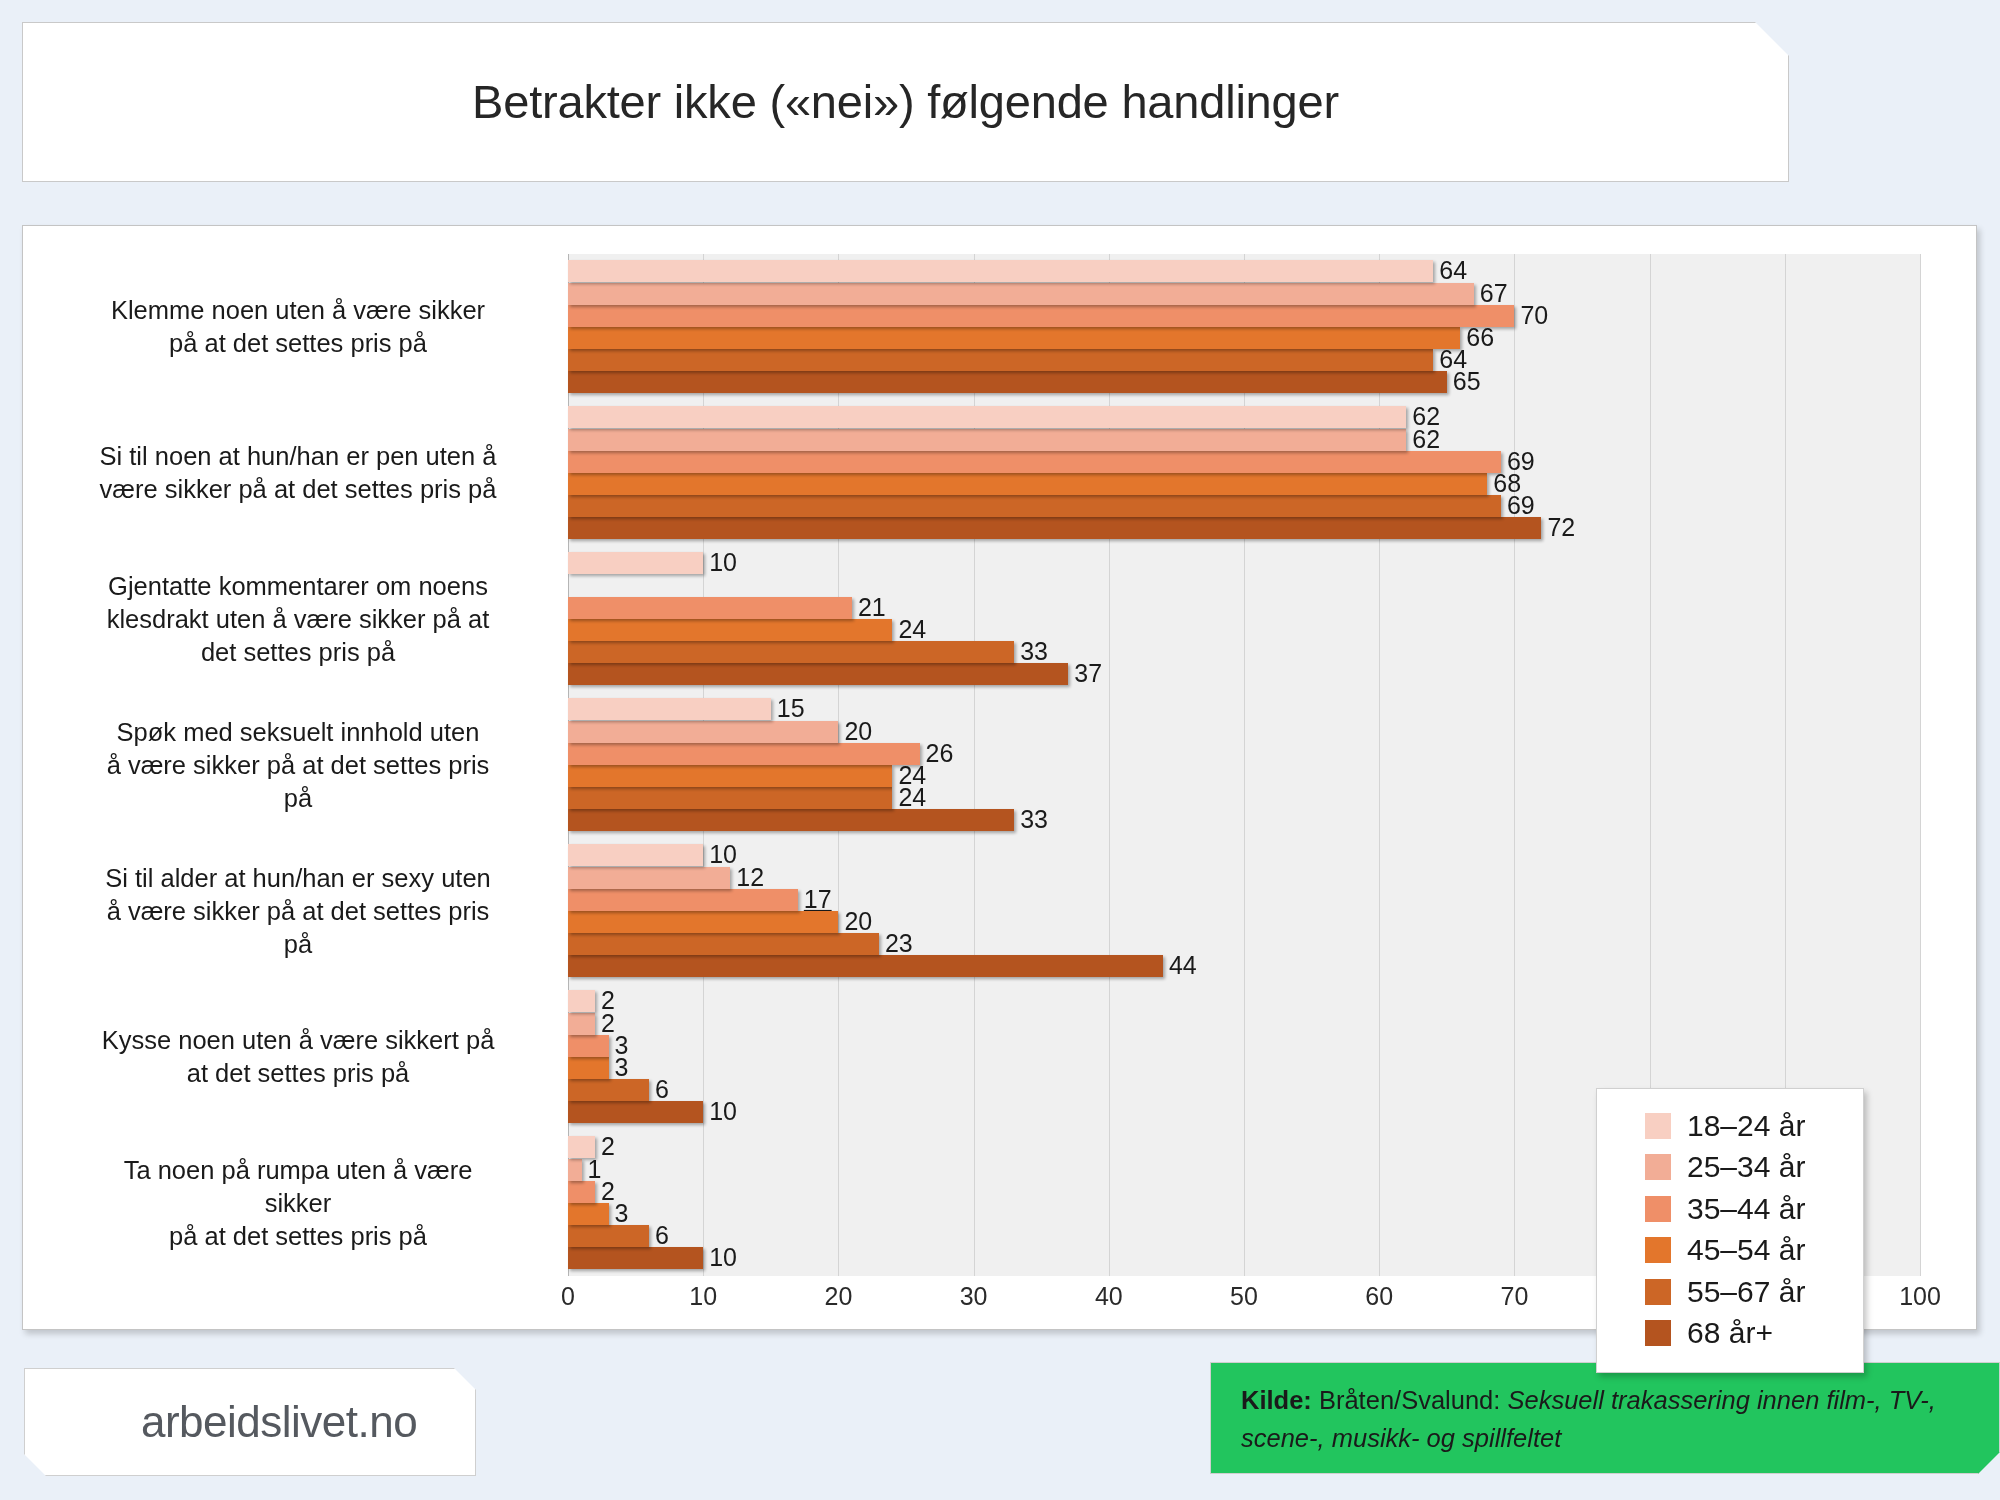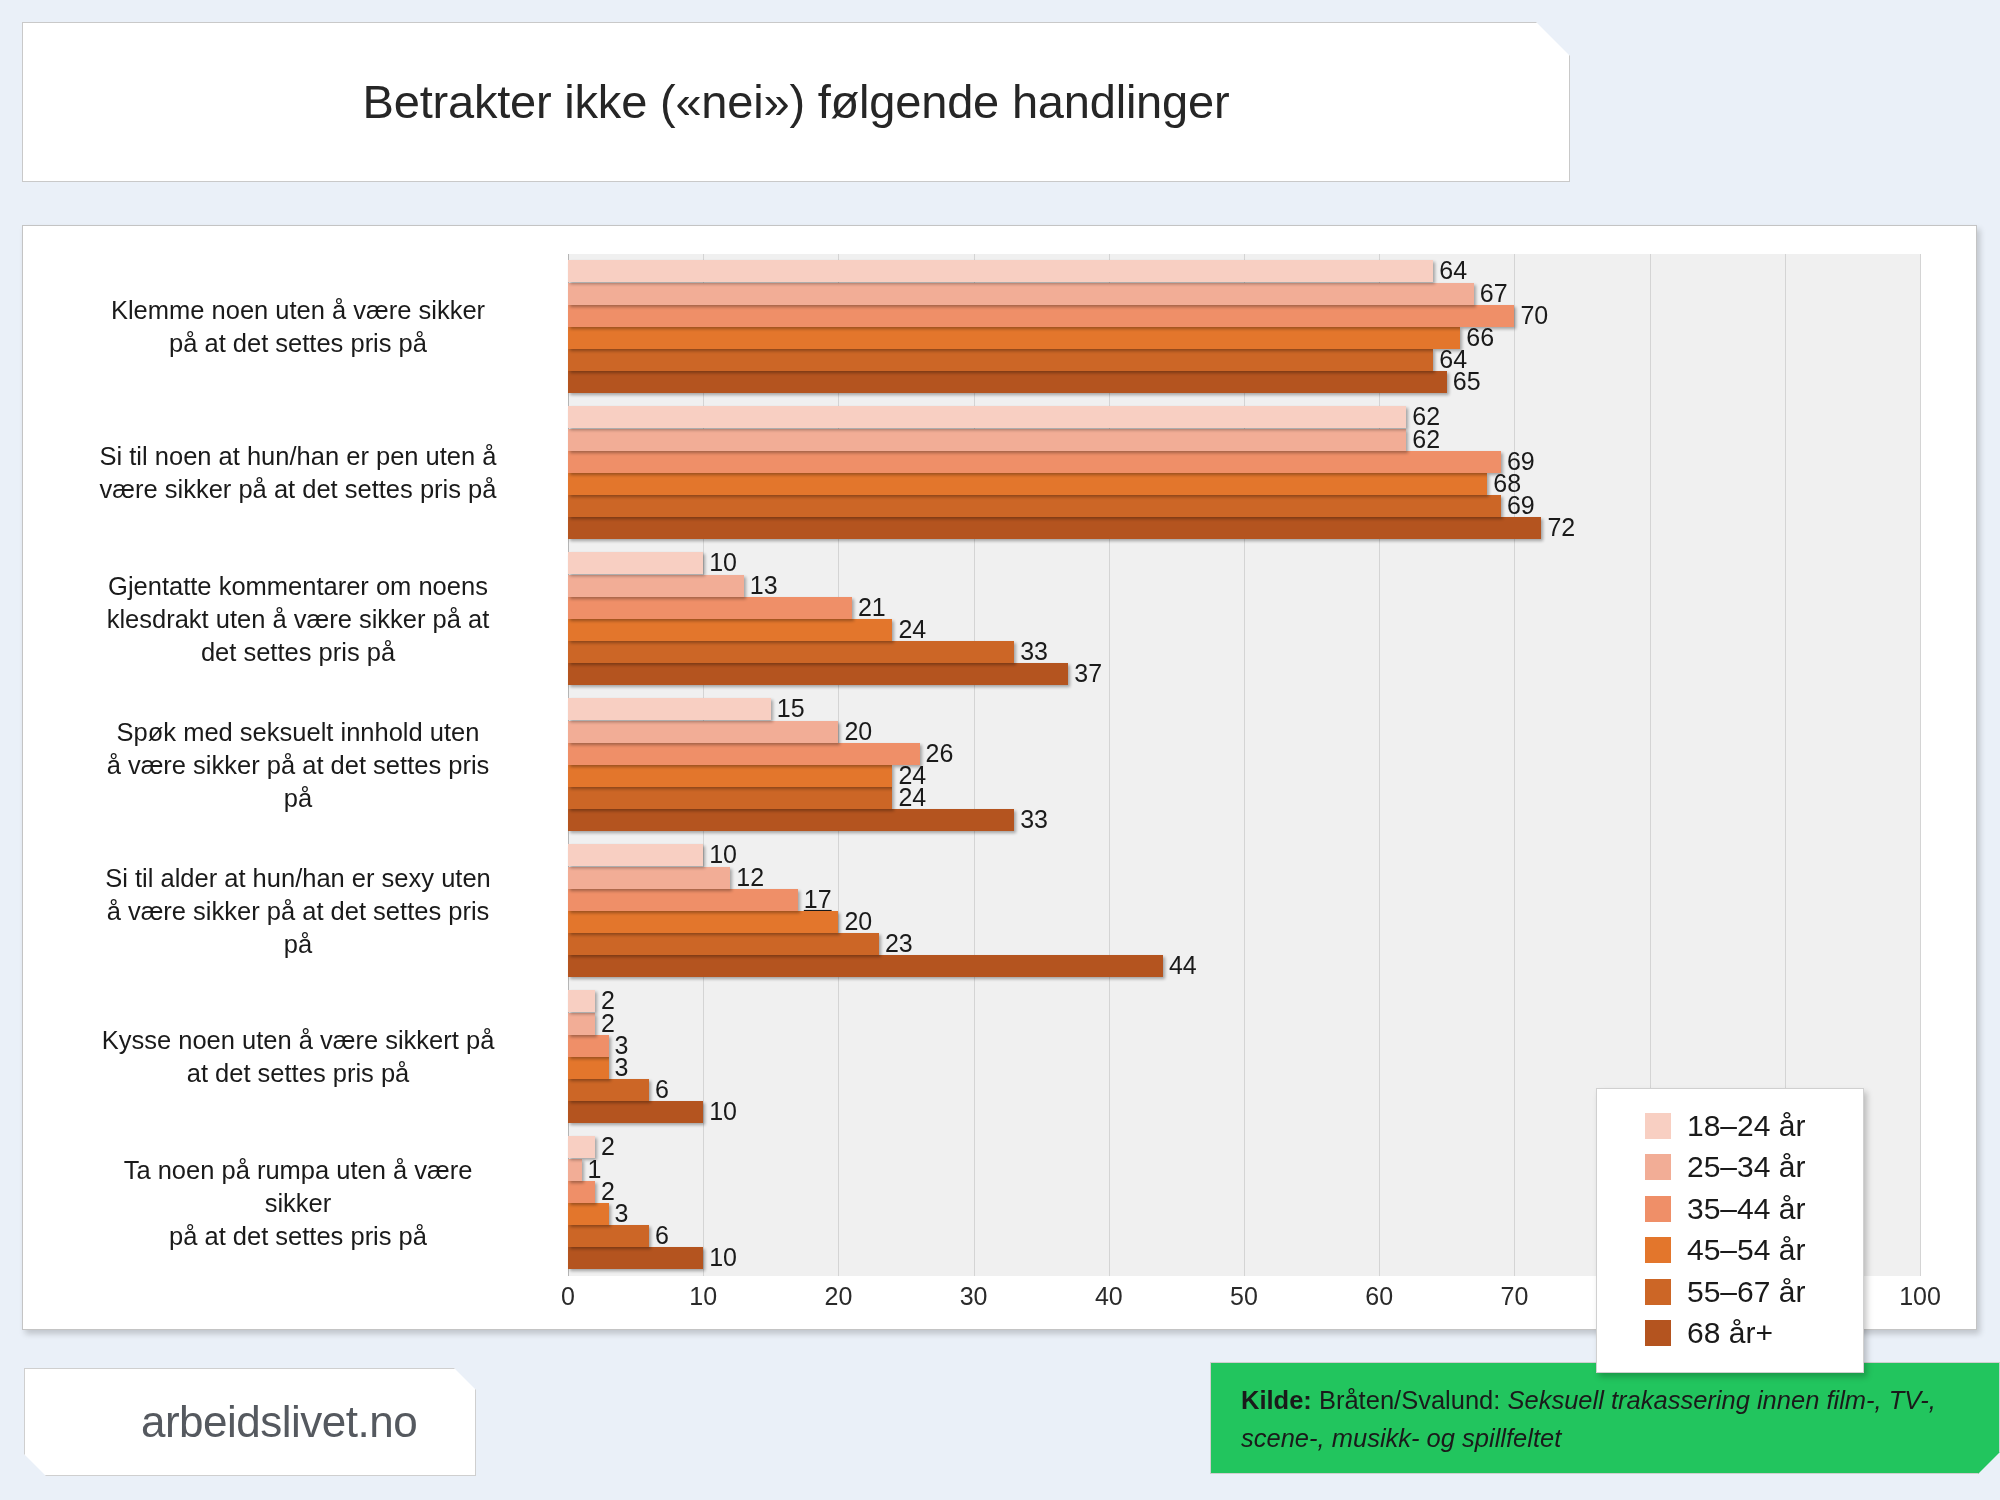--- a/index.html
+++ b/index.html
@@ -17,21 +17,21 @@
     width: 2000px;
     height: 1500px;
     background: #eaf0f8;
   }
 
   
   .title-box {
     position: absolute;
     left: 22px;
     top: 22px;
-    width: 1548px;
+    width: 1767px;
     height: 160px;
     background: #ffffff;
     border: 1px solid #c9c9c9;
     display: flex;
     align-items: center;
     justify-content: center;
     box-shadow: 4px 5px 7px rgba(0,0,0,0.22);
     clip-path: polygon(0 0, calc(100% - 34px) 0, 100% 34px, 100% 100%, 0 100%);
   }
   .title-text {
@@ -339,24 +339,20 @@
             <div class="bar-label" style="left: 932.88px;">69</div>
           </div>
           <div class="barrow" style="top: 263.4px; width: 1352px;">
             <div class="bar" title="68 år+: 72" style="width: 973.44px; background: rgb(180, 84, 31); z-index: 1;"></div>
             <div class="bar-label" style="left: 973.44px;">72</div>
           </div>
           <div class="barrow" style="top: 298.4px; width: 1352px;">
             <div class="bar" title="18–24 år: 10" style="width: 135.2px; background: rgb(248, 207, 194); z-index: 6;"></div>
             <div class="bar-label" style="left: 135.2px;">10</div>
           </div>
-          <div class="barrow" style="top: 320.6px; width: 1352px;">
-            <div class="bar" title="25–34 år: 13" style="width: 175.76px; background: rgb(242, 173, 150); z-index: 5;"></div>
-            <div class="bar-label" style="left: 175.76px;">13</div>
-          </div>
           <div class="barrow" style="top: 342.8px; width: 1352px;">
             <div class="bar" title="35–44 år: 21" style="width: 283.92px; background: rgb(239, 143, 104); z-index: 4;"></div>
             <div class="bar-label" style="left: 283.92px;">21</div>
           </div>
           <div class="barrow" style="top: 365px; width: 1352px;">
             <div class="bar" title="45–54 år: 24" style="width: 324.48px; background: rgb(227, 118, 44); z-index: 3;"></div>
             <div class="bar-label" style="left: 324.48px;">24</div>
           </div>
           <div class="barrow" style="top: 387.2px; width: 1352px;">
             <div class="bar" title="55–67 år: 33" style="width: 446.16px; background: rgb(204, 102, 38); z-index: 2;"></div>

